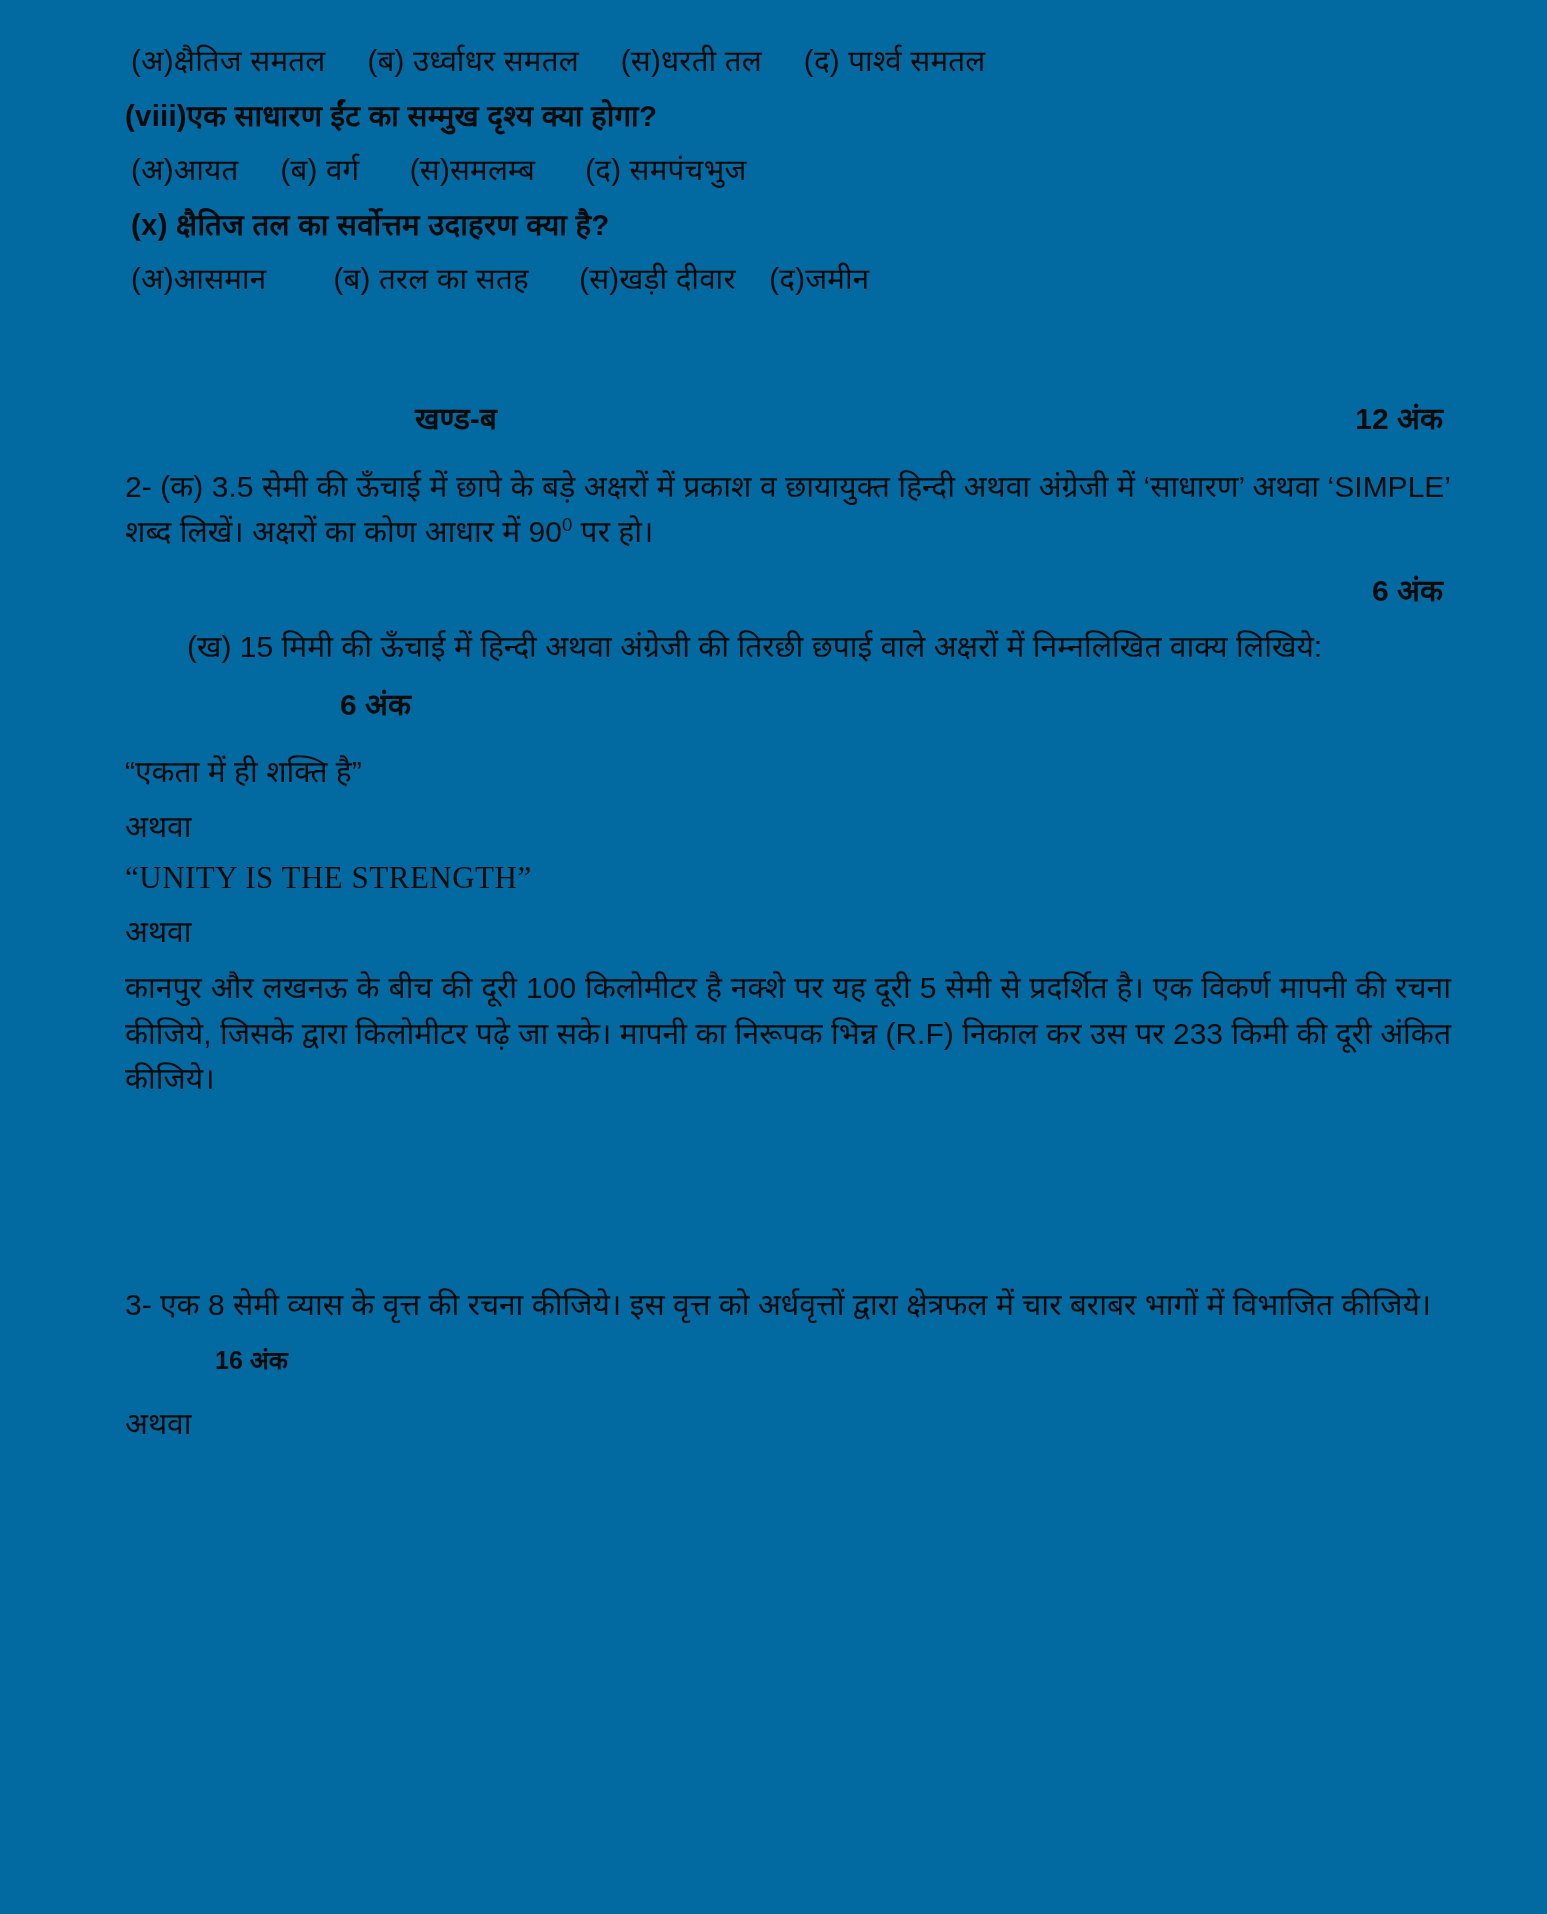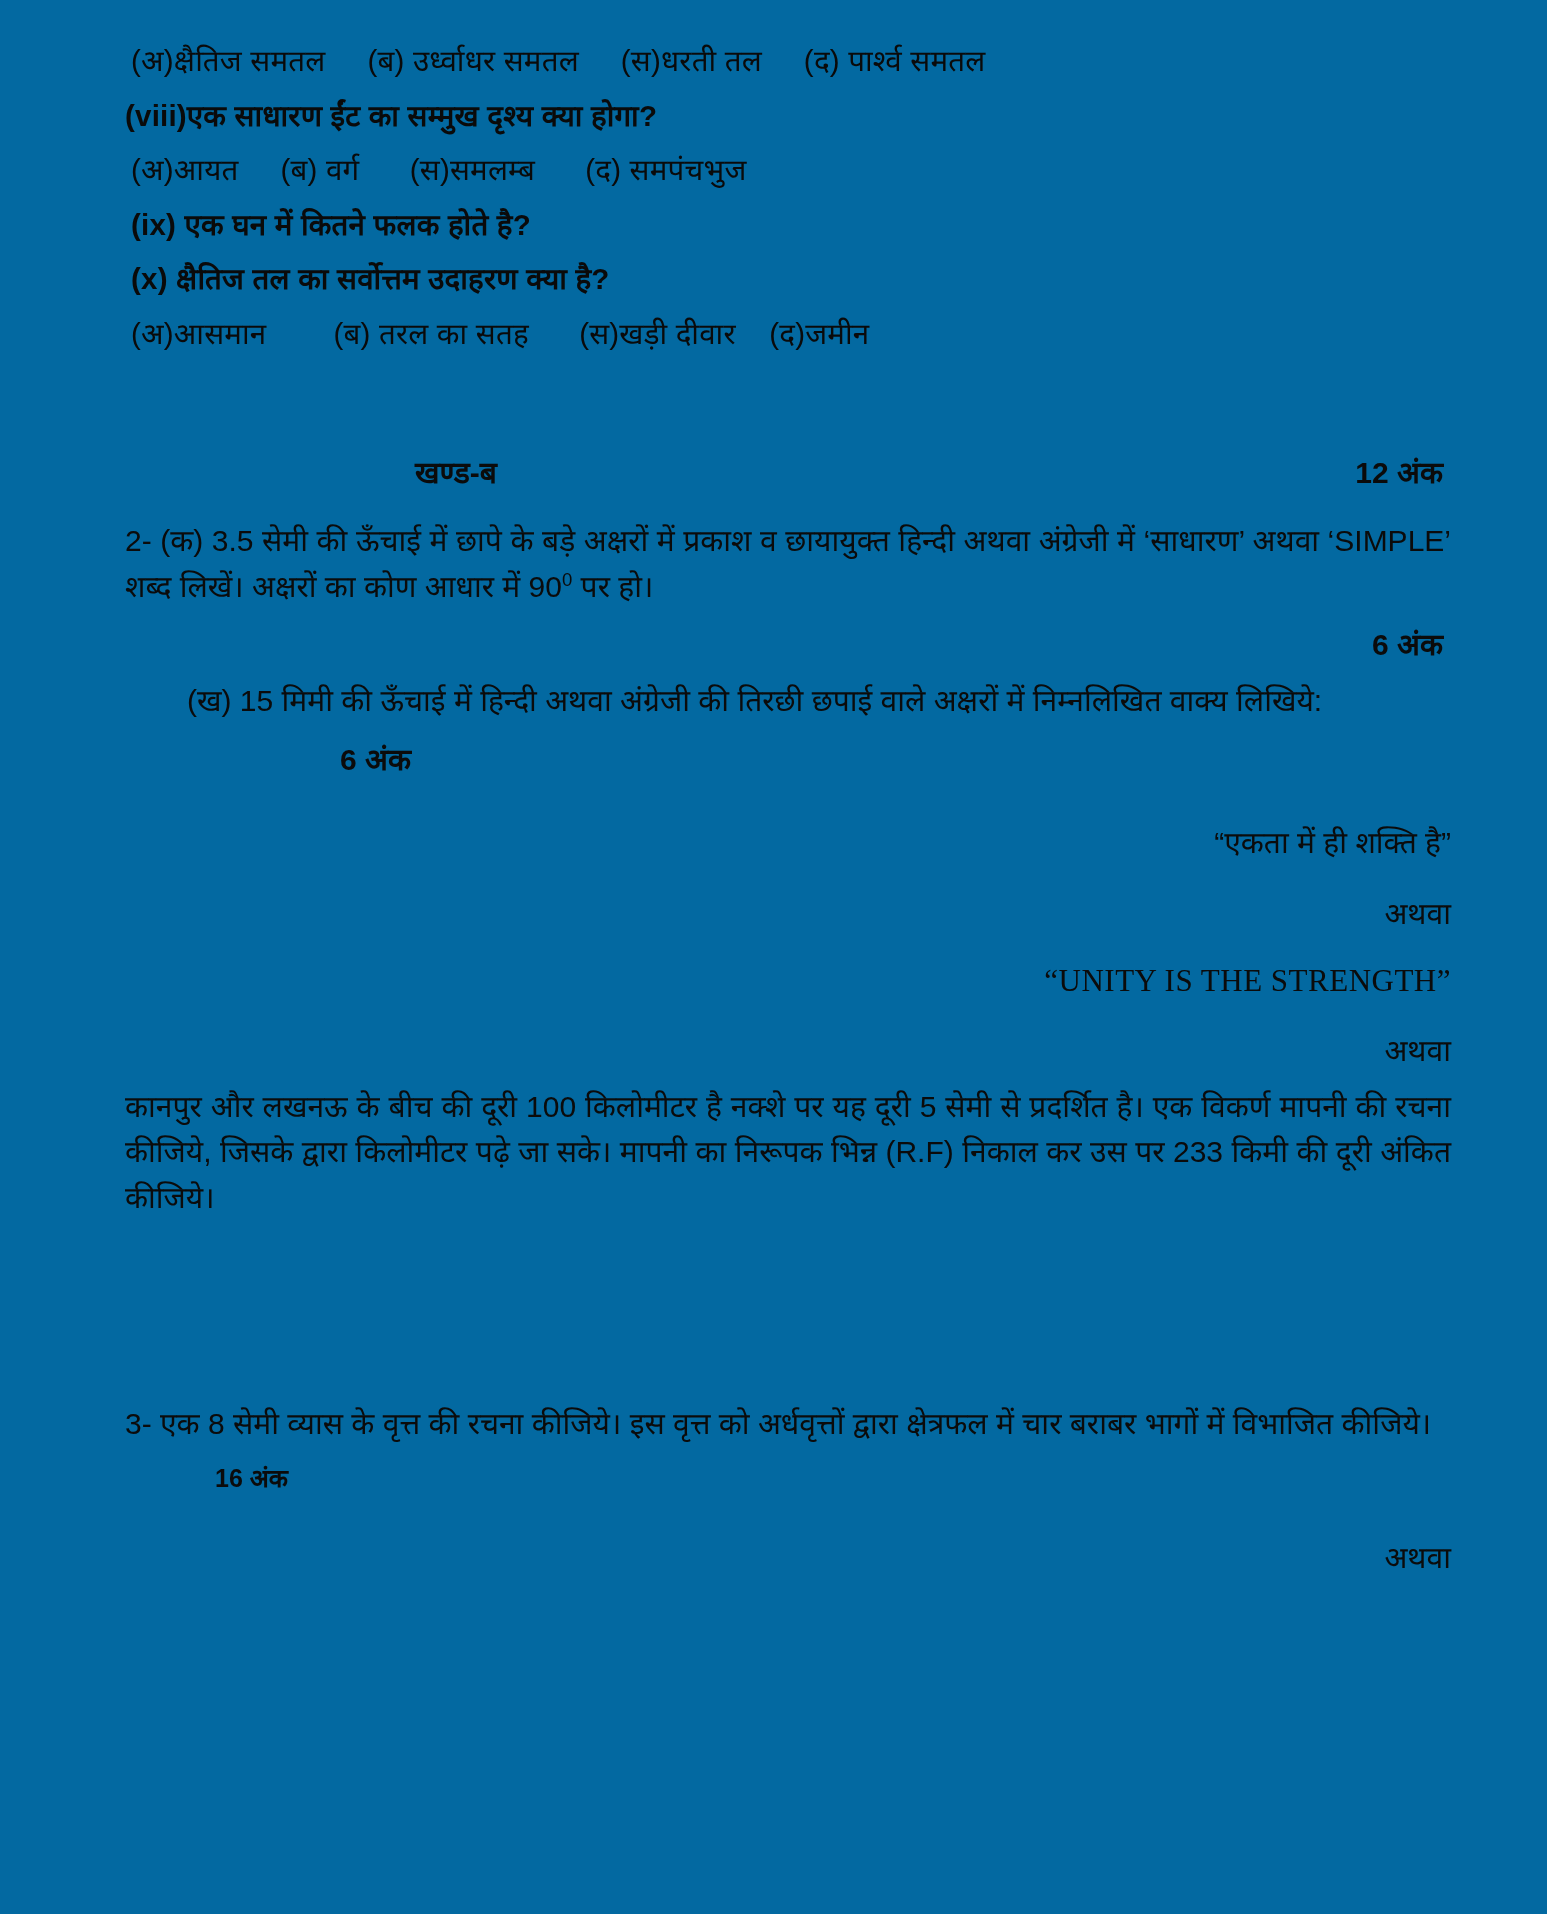--- a/index.html
+++ b/index.html
@@ -85,23 +85,22 @@
     font-weight: 700;
     padding-left: 215px;
   }
   .marks-left {
     font-size: 25px;
     font-weight: 700;
     padding-left: 90px;
   }
 
   .centered {
-    text-align: right;
-    font-size: 30px;
-    margin-top: 16px;
+    text-align: left;
+    font-size: 30px;
   }
   .centered.serif {
     font-family: "Liberation Serif", "DejaVu Serif", serif;
     font-size: 31px;
     letter-spacing: 0.5px;
   }
   .quote-hi {
     font-size: 30px;
   }
 
@@ -125,21 +124,20 @@
 <div class="page">
 
   <div>
 
     <div class="line mcq-row shift-1">(अ)क्षैतिज समतल     (ब) उर्ध्वाधर समतल     (स)धरती तल     (द) पार्श्व समतल</div>
 
     <div class="line q-row">(viii)एक साधारण ईंट का सम्मुख दृश्य क्या होगा?</div>
 
     <div class="line mcq-row shift-1">(अ)आयत     (ब) वर्ग      (स)समलम्ब      (द) समपंचभुज</div>
 
-    <div class="line q-row shift-1">(ix) एक घन में कितने फलक होते है?</div>
 
 
     <div class="line q-row shift-1">(x) क्षैतिज तल का सर्वोत्तम उदाहरण क्या है?</div>
 
     <div class="line mcq-row shift-1">(अ)आसमान        (ब) तरल का सतह      (स)खड़ी दीवार    (द)जमीन</div>
   </div>
 
   <div class="spacer-l"></div>
 
   <div class="section-head-wrap">

